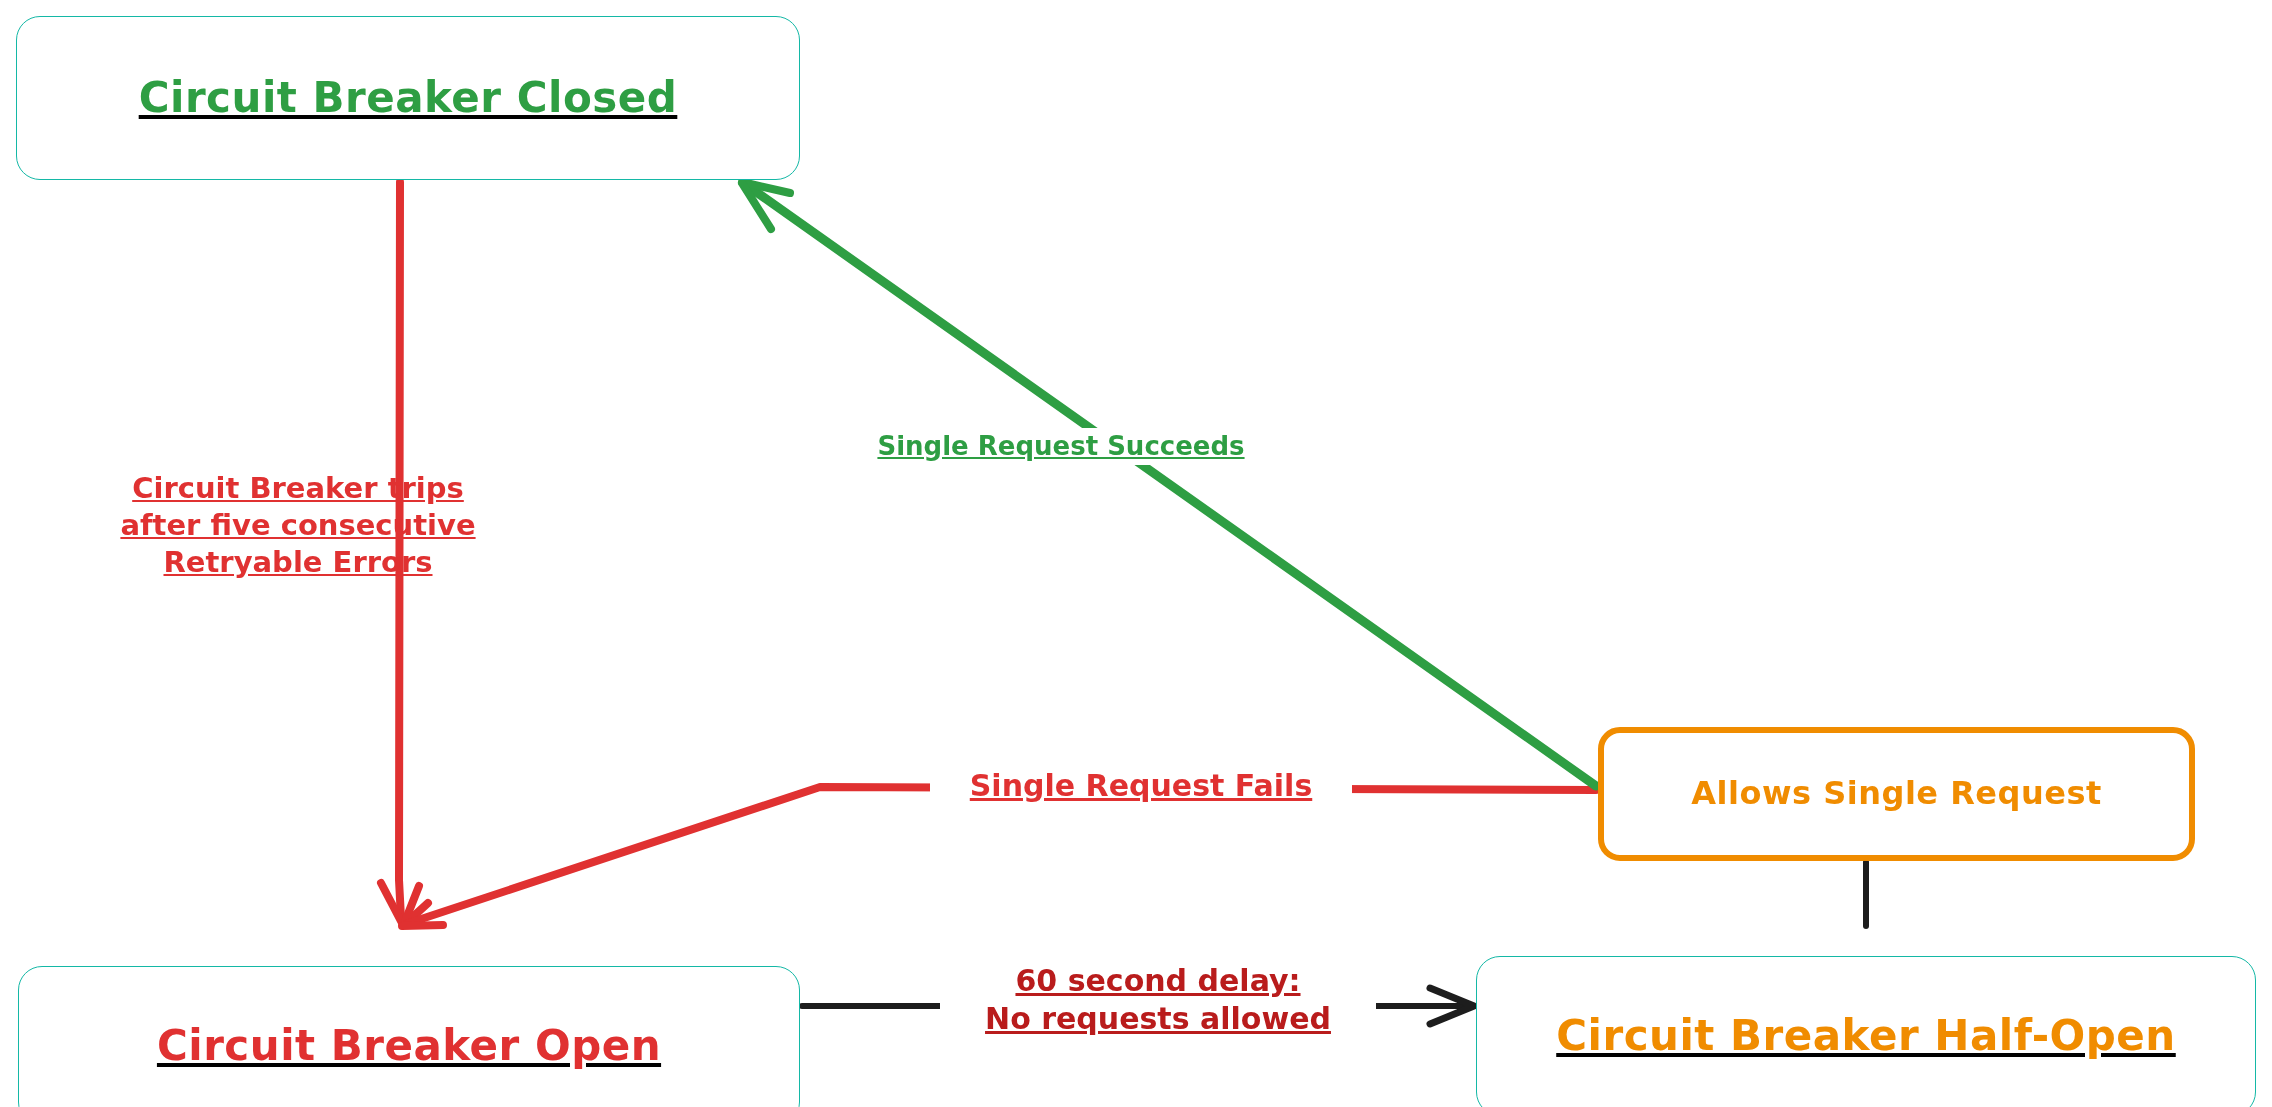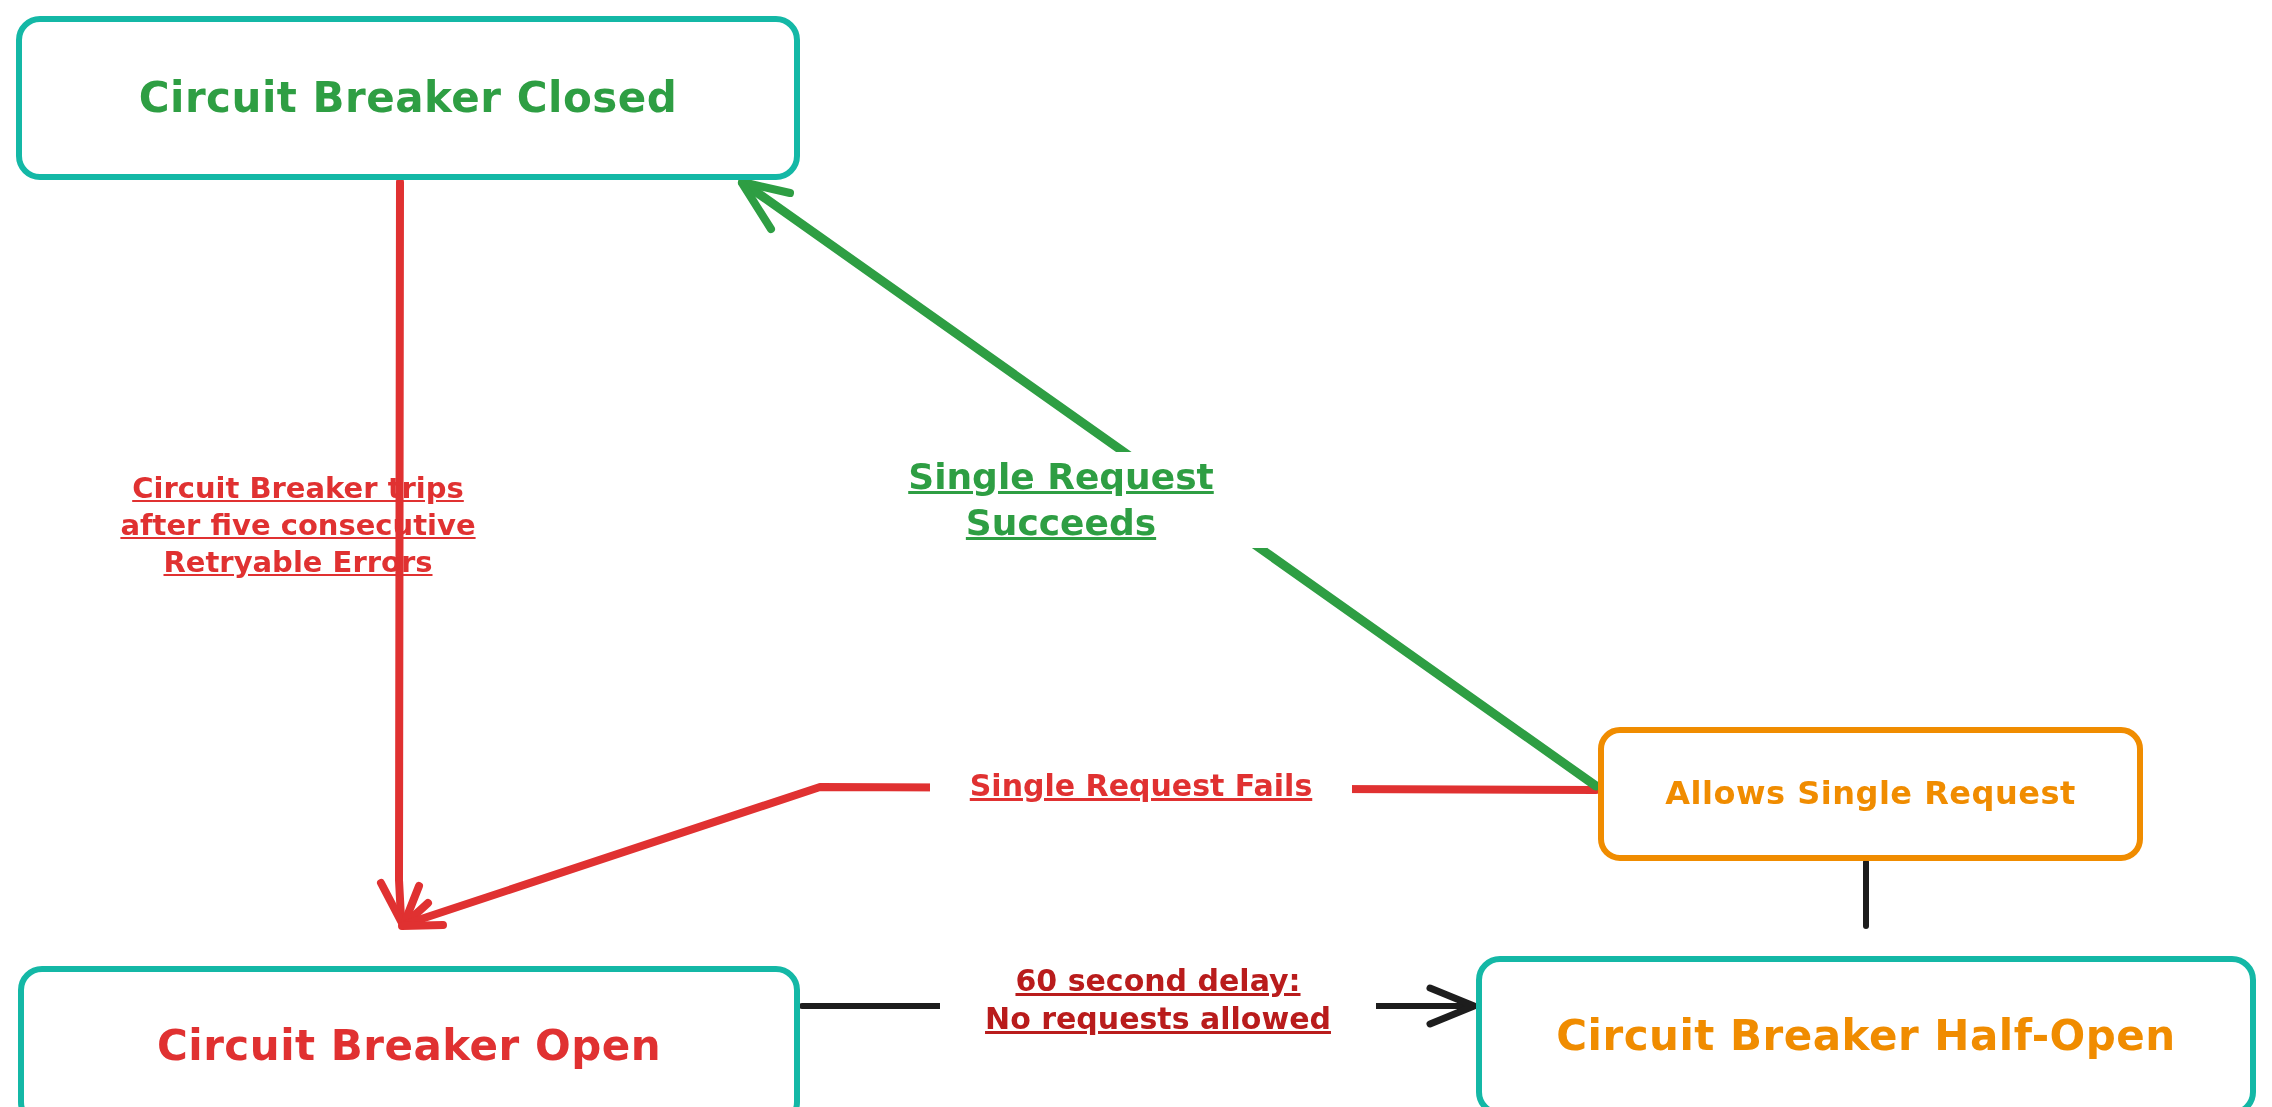--- a/index.html
+++ b/index.html
@@ -33,37 +33,38 @@
     box-sizing: border-box;
     display: flex;
     align-items: center;
     justify-content: center;
     background: #ffffff;
     border-radius: 24px;
     text-align: center;
     line-height: 1.1;
   }
   .node.dark {
-    border: 6px solid #14b8a6;
+    border: 1px solid #14b8a6;
+    text-decoration: underline;
   }
   .node.orange-border {
     border: 6px solid #f08c00;
     border-radius: 22px;
   }
   .node-label {
     font-family: "DejaVu Sans", sans-serif;
     font-weight: 700;
     letter-spacing: 0.5px;
     white-space: nowrap;
   }
 
   #node-closed   { left: 16px;   top: 16px;   width: 784px;  height: 164px; }
   #node-open     { left: 18px;   top: 966px;  width: 782px;  height: 160px; }
   #node-halfopen { left: 1476px; top: 928px;  width: 780px;  height: 160px; margin-top: 28px; }
-  #node-allows   { left: 1598px; top: 727px;  width: 545px;  height: 134px; }
+  #node-allows   { left: 1598px; top: 727px;  width: 597px;  height: 134px; }
 
   #node-closed   .node-label { color: #2e9e43; font-size: 42px; }
   #node-open     .node-label { color: #e03131; font-size: 42px; }
   #node-halfopen .node-label { color: #f08c00; font-size: 42px; }
   #node-allows   .node-label { color: #f08c00; font-size: 32px; }
 
   
   .edge-label {
     position: absolute;
     font-family: "DejaVu Sans", sans-serif;
@@ -76,24 +77,24 @@
   }
   #label-trips {
     left: 108px;
     top: 470px;
     width: 380px;
     color: #e03131;
     font-size: 29px;
   }
   #label-succeeds {
     left: 855px;
-    top: 452px;
+    top: 428px;
     width: 400px;
     color: #2e9e43;
-    font-size: 36px;
+    font-size: 26px;
     background: #ffffff;
     padding: 2px 6px;
   }
   #label-fails {
     left: 930px;
     top: 765px;
     width: 410px;
     color: #e03131;
     font-size: 30px;
     background: #ffffff;

